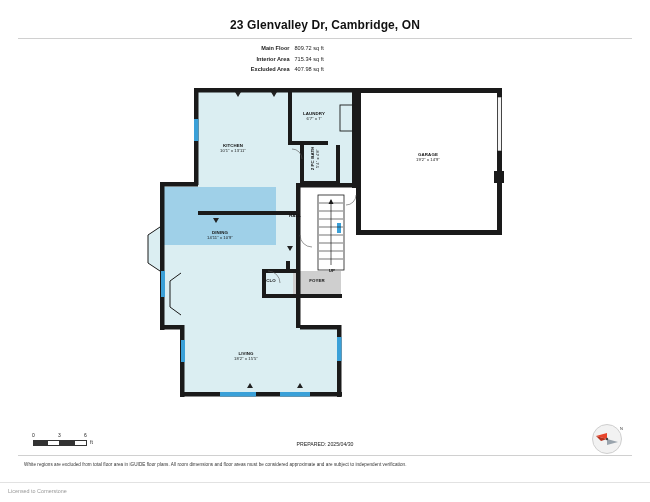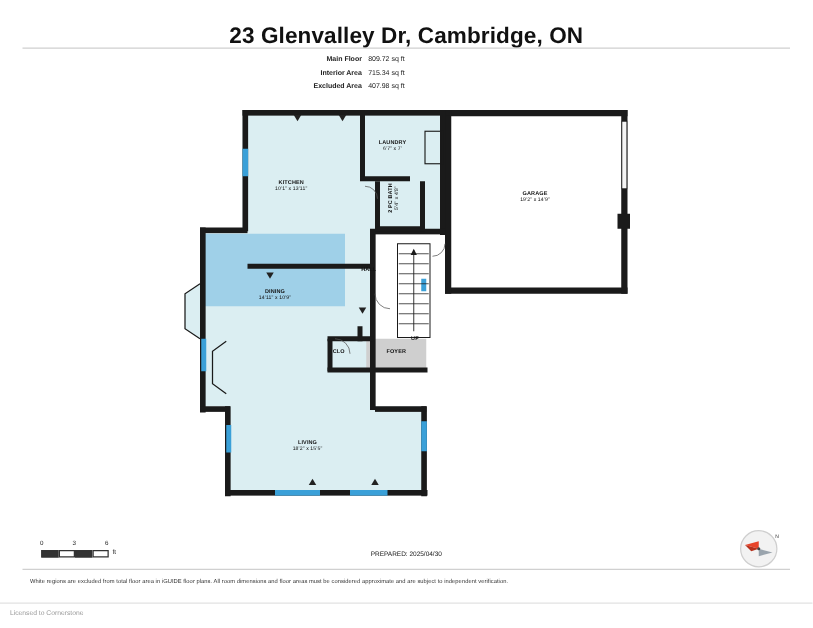--- a/index.html
+++ b/index.html
@@ -21,21 +21,21 @@
     background: #ffffff;
   }
 
   
   .title {
     position: absolute;
     top: 18px;
     left: 0;
     width: 650px;
     text-align: center;
-    font-size: 18px;
+    font-size: 12px;
     font-weight: bold;
     letter-spacing: 0.1px;
     color: #111;
   }
   .hrule {
     position: absolute;
     left: 18px;
     width: 614px;
     height: 1px;
     background: #d0d0d0;

